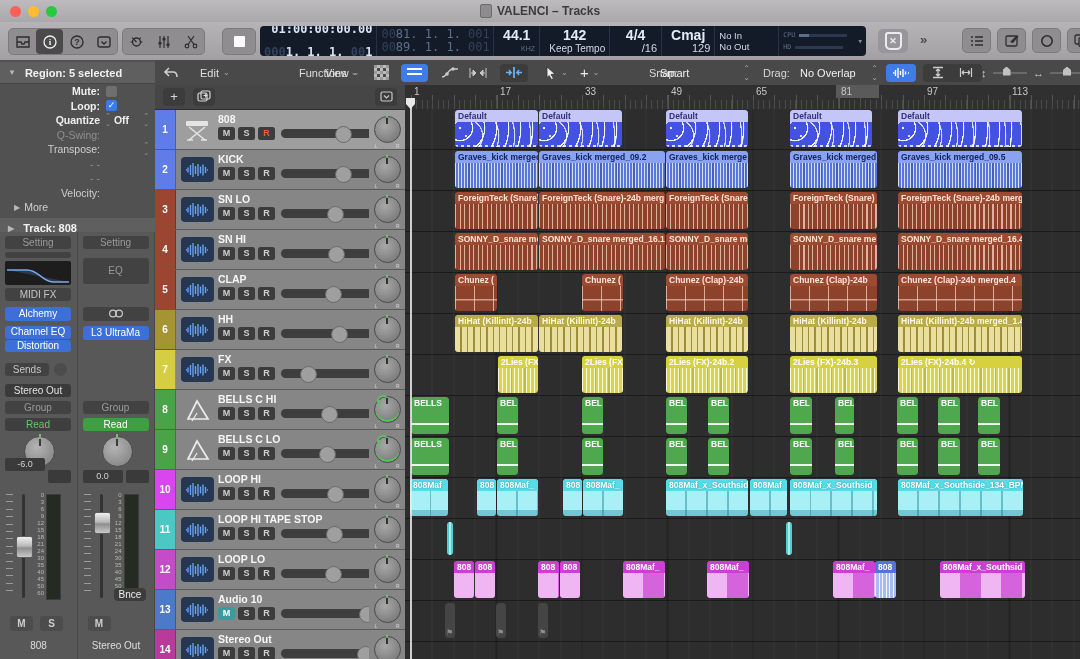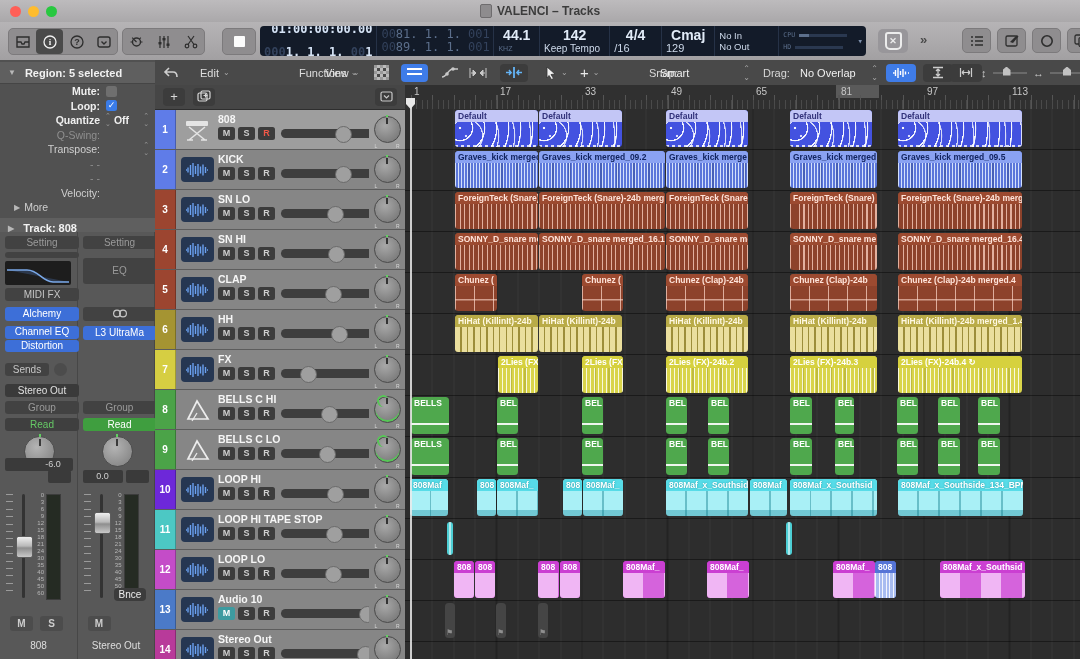--- a/index.html
+++ b/index.html
@@ -25,21 +25,21 @@
     border:1px solid #7c7a7c;border-radius:5px;display:flex;align-items:center;justify-content:center;}
   #stop-btn .sq{width:11px;height:11px;background:#fcfcfc;border-radius:1px;}
   
   #lcd{position:absolute;left:260px;top:4px;width:606px;height:30px;background:#131b29;
     border-radius:4px;display:flex;color:#cfe0f2;font-family:"DejaVu Sans Mono",monospace;overflow:hidden;}
   .lcd-sec{border-right:1px solid #263247;display:flex;flex-direction:column;justify-content:center;
     padding:0 4px;}
   .lcd-row{white-space:nowrap;text-align:right;line-height:13px;}
   .lcd .d{color:#33425c;} .lcd-m{color:#5c6f8c;} .b{color:#d6e4f6;}
   .lcd-big{font-size:14px;line-height:15px;text-align:center;color:#e2ecf8;font-family:"Liberation Sans",sans-serif;font-weight:bold;}
-  .lcd-sub{font-size:10px;line-height:11px;text-align:left;color:#cdd9ea;font-family:"Liberation Sans",sans-serif;}
+  .lcd-sub{font-size:10px;line-height:11px;text-align:right;color:#cdd9ea;font-family:"Liberation Sans",sans-serif;}
   #lcd-chevron{color:#7e90ac;font-size:9px;align-self:center;padding:0 3px;}
   #x-btn{position:absolute;left:878px;top:7px;width:30px;height:24px;background:#98969a;border-radius:5px;
     display:flex;align-items:center;justify-content:center;}
   #x-btn .xg{width:13px;height:14px;border:2px solid #ececec;border-radius:3px 3px 5px 5px;color:#ececec;
     font-size:9px;font-weight:bold;display:flex;align-items:center;justify-content:center;line-height:1;}
   #overflow-chevrons{position:absolute;left:920px;top:10px;color:#4a4a4a;font-size:13px;font-weight:bold;letter-spacing:-2px;}
   #right-icons{position:absolute;left:962px;top:6px;height:25px;display:flex;gap:6px;align-items:center;}
   #right-icons .cbtn{background:#8f8d8f;border:1px solid #7c7a7c;border-radius:5px;height:23px;}
   
   #main{position:absolute;left:0;top:60px;width:1080px;height:599px;background:#4c4c4c;}
@@ -54,21 +54,21 @@
   .insp-label.dim{color:#8f8f8f;}
   .insp-val{margin-left:5px;display:flex;align-items:center;gap:3px;}
   .chk{width:11px;height:11px;border-radius:2.5px;background:#6f6f6f;margin-left:6px;}
   .chk.on{background:#3a7ce8;color:#fff;font-size:9px;text-align:center;line-height:11px;}
   .stepper{color:#9a9a9a;font-size:7px;}
   .rstep{margin-left:auto;margin-right:6px;color:#9a9a9a;font-size:7px;}
   .disc{color:#b8b8b8;font-size:8px;margin-right:4px;}
   
   #strips{position:absolute;left:0;top:172px;width:155px;bottom:0;background:#585858;display:flex;}
   .strip{position:relative;width:77px;height:100%;border-right:1px solid #474747;font-size:10px;}
-  .sbtn{position:absolute;left:5px;width:74px;height:13px;background:#424242;border-radius:3px;
+  .sbtn{position:absolute;left:5px;width:66px;height:13px;background:#424242;border-radius:3px;
     color:#c6c6c6;text-align:center;line-height:13px;overflow:hidden;white-space:nowrap;}
   .sbtn.blue{background:#3d6fd8;color:#fff;}
   .sbtn.dimtxt{color:#9a9a9a;}
   .sbtn.greentxt{color:#66c966;}
   .sbtn.greenbg{background:#3f9e3f;color:#fff;}
   .eq-thumb{position:absolute;left:5px;width:66px;background:#1d1d1d;border-radius:2px;}
   .knob{position:absolute;left:24px;width:29px;height:29px;border-radius:50%;
     background:radial-gradient(circle at 40% 35%,#b4b4b4,#7c7c7c);border:1px solid #4e4e4e;}
   .knob::after{content:"";position:absolute;left:50%;top:2px;width:2px;height:7px;background:#3a3a3a;margin-left:-1px;}
   .knob::before{content:"";position:absolute;left:50%;top:-3px;width:2px;height:3px;background:#5fd05f;margin-left:-1px;}
@@ -422,21 +422,21 @@
           <div class="sbtn" style="top:56px;">MIDI FX</div>
           <div class="sbtn blue" style="top:75px;height:14px;line-height:14px;">Alchemy</div>
           <div class="sbtn blue" style="top:94px;height:12.5px;line-height:12.5px;">Channel EQ</div>
           <div class="sbtn blue" style="top:107.5px;height:12.5px;line-height:12.5px;">Distortion</div>
           <div class="sbtn" style="top:131px;width:44px;">Sends</div>
           <div style="position:absolute;left:54px;top:131px;width:13px;height:13px;border-radius:50%;background:#4c4c4c;"></div>
           <div class="sbtn" style="top:152px;background:#3a3a3a;color:#e0e0e0;">Stereo Out</div>
           <div class="sbtn dimtxt" style="top:169px;">Group</div>
           <div class="sbtn greentxt" style="top:186px;background:#3f3f3f;">Read</div>
           <div class="knob" style="top:204px;"></div>
-          <div class="volbox" style="top:226px;padding-left:28px;">-6.0</div>
+          <div class="volbox" style="top:226px;">-6.0</div>
           <div class="volbox2" style="top:238px;"></div>
           <div class="fader" style="left:6px;top:262px;width:66px;height:104px;">
             <div class="ticks"></div>
             <div class="ftrack"></div>
             <div class="fthumb" style="top:42px;"></div>
             <div class="scale-col fscale">
                 <span>0</span>
                 <span>3</span>
                 <span>6</span>
                 <span>9</span>
@@ -870,21 +870,21 @@
             </div>
             <div class="tknob">
               <div class="pknob arc"></div>
               <div class="lr">
                 <span>L</span>
                 <span>R</span>
               </div>
             </div>
           </div>
           <div class="trk">
-            <div class="tnum" style="background: #6d28d9;">10</div>
+            <div class="tnum" style="background: #d946ef;">10</div>
             <div class="ticon">
               <div class="wavebox">
                 <svg width="24" height="16" viewBox="0 0 24 16">
                   <path d="M1 8h1 M3 8V5.5 M3 8v2.5 M5.5 8V3 M5.5 8v5 M8 8V1 M8 8v7 M10.5 8V4 M10.5 8v4 M13 8V2 M13 8v6 M15.5 8V4.5 M15.5 8v3.5 M18 8V2.5 M18 8v5.5 M20.5 8V5 M20.5 8v3 M23 8h-1" stroke="#6aa0f0" stroke-width="1.4"></path>
                 </svg>
               </div>
             </div>
             <div class="tmid">
               <div class="tname">LOOP HI</div>
               <div class="trow">

